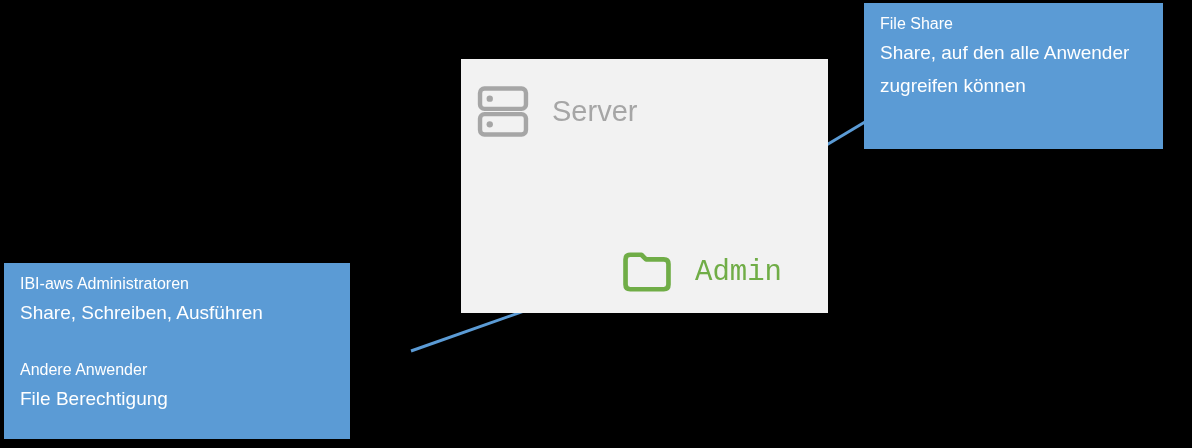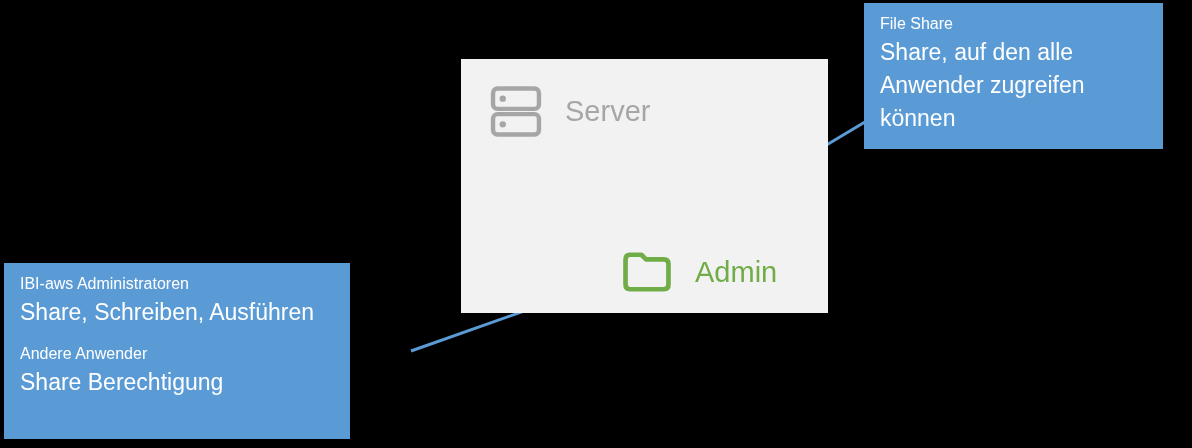--- a/index.html
+++ b/index.html
@@ -22,40 +22,40 @@
   }
   .stage{position:absolute;inset:0;width:1192px;height:448px;}
   .arrows{position:absolute;left:0;top:0;pointer-events:none;}
 
   
   .panel{
     position:absolute;left:461px;top:59px;width:367px;height:254px;
     background:var(--panel-bg);
   }
   .row{position:absolute;display:flex;align-items:center;}
-  .row-server{left:28px;top:26px;gap:22px;}
+  .row-server{left:15px;top:26px;gap:22px;}
   .row-share{left:90px;top:102px;gap:19px;}
-  .row-admin{left:158px;top:188px;gap:20px;}
+  .row-admin{left:158px;top:188px;gap:20px;font-family:Liberation Mono, monospace;}
   .label{font-size:29px;white-space:nowrap;}
   .server-label{color:var(--server-gray);}
   .share-label{color:var(--share-orange);}
   .admin-label{color:var(--admin-green);}
 
   
   .callout{
     position:absolute;
     background:var(--callout-bg);
     color:var(--callout-text);
     padding:8px 16px;
   }
   .callout-share{left:864px;top:3px;width:299px;height:146px;}
   .callout-perms{left:4px;top:263px;width:346px;height:176px;}
   .callout-title{font-size:16px;line-height:25px;}
-  .callout-body{font-size:23px;line-height:33px;}
-  .perm-entry + .perm-entry{margin-top:12px;}
+  .callout-body{font-size:19px;line-height:33px;}
+  .perm-entry + .perm-entry{margin-top:28px;}
 </style>
 </head>
 <body>
 
 <div class="stage">
 
   <svg class="arrows" width="1192" height="448" viewBox="0 0 1192 448">
     <defs>
       <marker id="ah" markerUnits="userSpaceOnUse" markerWidth="18" markerHeight="16" refX="15" refY="8" orient="auto">
         <path d="M1 1 L16 8 L1 15 Z" fill="#5B9BD5"></path>
@@ -92,17 +92,17 @@
     <div class="callout-body">Share, auf den alle Anwender zugreifen können</div>
   </div>
 
   <div class="callout callout-perms">
     <div class="perm-entry">
       <div class="callout-title">IBI-aws Administratoren</div>
       <div class="callout-body">Share, Schreiben, Ausführen</div>
     </div>
     <div class="perm-entry">
       <div class="callout-title">Andere Anwender</div>
-      <div class="callout-body">Share Berechtigung</div>
+      <div class="callout-body">File Berechtigung</div>
     </div>
   </div>
 
 </div>
 
 </body></html>

